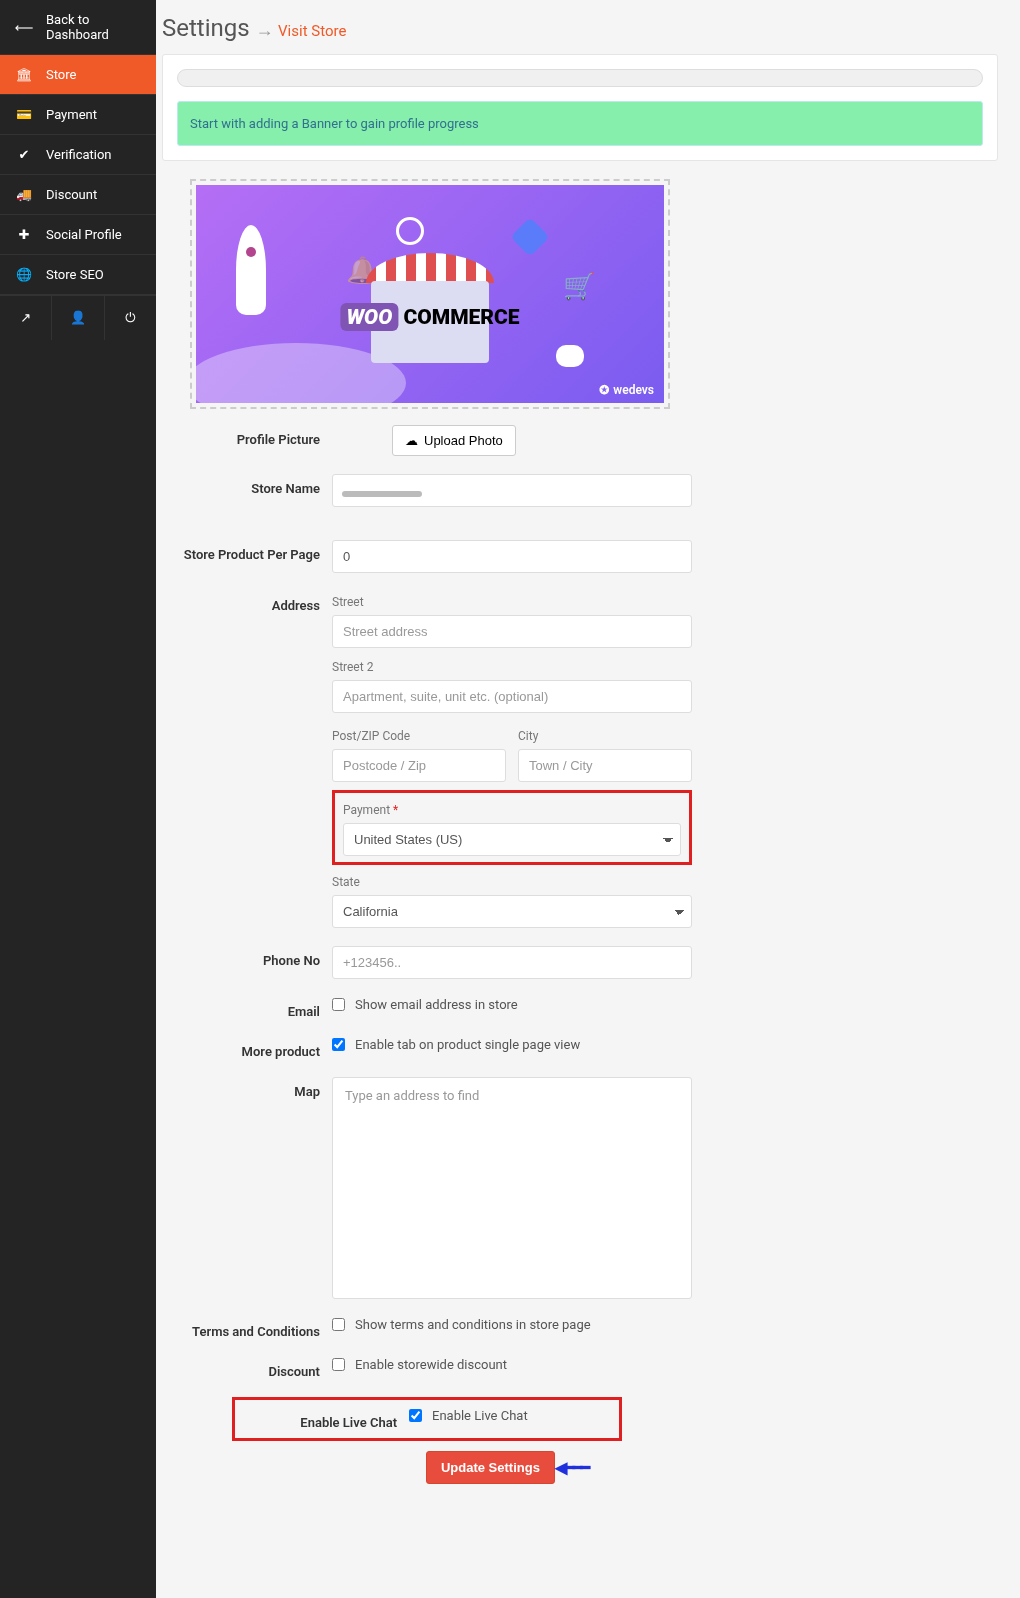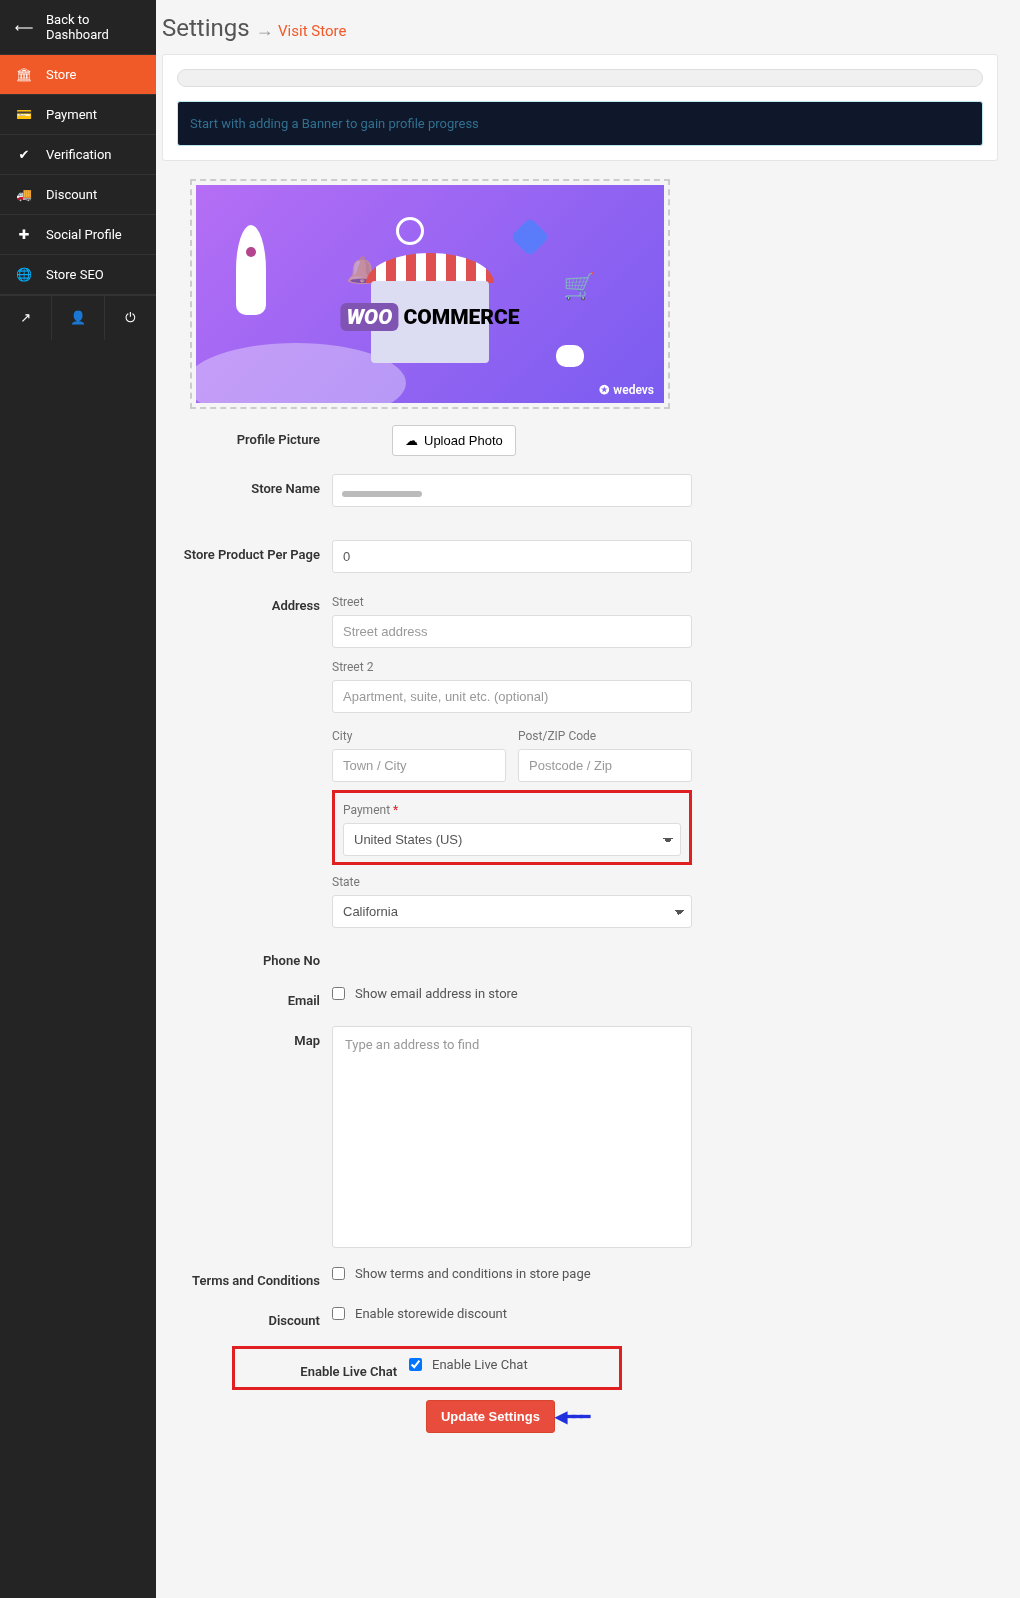--- a/index.html
+++ b/index.html
@@ -12,21 +12,21 @@
 .nav-item .ico { width: 16px; display:flex; justify-content:center; }
 .bottom-icons { display:flex; border-top:1px solid #333; }
 .bottom-icons .bi { flex:1; padding:14px 0; text-align:center; border-right:1px solid #333; cursor:pointer; }
 .bottom-icons .bi:last-child { border-right:none; }
 .main { flex:1; padding: 8px 22px 40px 6px; }
 .page-title { font-size: 24px; font-weight:400; color:#555; margin: 6px 0 12px 0; }
 .page-title .arrow { color:#999; font-size:18px; }
 .visit-link { color:#f05a28; font-size:15px; }
 .card { background:#fff; border:1px solid #e5e5e5; border-radius:3px; padding:14px; margin-bottom:18px; }
 .progress-bar { height:18px; border:1px solid #ddd; border-radius:10px; background:#f0f0f0; margin-bottom:14px; }
-.info-alert { background:#0f172a; border:1px solid #bce8f1; color:#31708f; padding:14px 12px; border-radius:3px; font-size:13px; }
+.info-alert { background:#86efac; border:1px solid #bce8f1; color:#31708f; padding:14px 12px; border-radius:3px; font-size:13px; }
 .banner-wrap { padding: 0 28px 0 28px; }
 .banner { border:2px dashed #ccc; padding:4px; width:480px; margin-bottom:16px; }
 .banner-inner { height:218px; background:linear-gradient(135deg,#b56ef5 0%,#7a5cf0 100%); position:relative; overflow:hidden; }
 .banner-inner .store-roof { position:absolute; left:50%; transform:translateX(-50%); top:68px; width:128px; height:30px; background:repeating-linear-gradient(90deg,#e04f4f 0 10px,#fff 10px 20px); border-radius:64px 64px 0 0/30px 30px 0 0; }
 .banner-inner .store-body { position:absolute; left:50%; transform:translateX(-50%); top:96px; width:118px; height:82px; background:#dcdcf2; border-radius:4px; }
 .banner-inner .woo { position:absolute; left:50%; transform:translateX(-50%); top:120px; font-weight:900; font-size:21px; color:#000; background:transparent; }
 .banner-inner .woo .w { background:#7f54b3; color:#fff; padding:2px 6px; border-radius:6px; font-style:italic; }
 .banner-inner .rocket { position:absolute; left:40px; top:40px; width:30px; height:90px; background:#fff; border-radius:50% 50% 10px 10px; }
 .banner-inner .rocket::before { content:""; position:absolute; left:10px; top:22px; width:10px; height:10px; background:#b3448e; border-radius:50%; }
 .banner-inner .cloud { position:absolute; left:-10px; bottom:-20px; width:220px; height:80px; background:rgba(255,255,255,0.35); border-radius:50%; }
@@ -156,53 +156,63 @@
 
       <div class="row">
         <label>Address</label>
         <div class="ctrl">
           <div class="sublabel">Street</div>
           <input type="text" placeholder="Street address" style="">
           <div class="sublabel" style="margin-top:12px;">Street 2</div>
           <input type="text" placeholder="Apartment, suite, unit etc. (optional)" style="">
           <div class="addr-row" style="margin-top:12px;">
             <div class="addr-col">
+              <div class="sublabel">Post/ZIP Code</div>
+              <input type="text" placeholder="Postcode / Zip" style="">
+            </div>
+            <div class="addr-col">
               <div class="sublabel">City</div>
               <input type="text" placeholder="Town / City" style="">
-            </div>
-            <div class="addr-col">
-              <div class="sublabel">Post/ZIP Code</div>
-              <input type="text" placeholder="Postcode / Zip" style="">
             </div>
           </div>
           <div class="hl-box-red">
             <div class="sublabel"><span>Payment</span> <span class="req">*</span></div>
             <select>
               <option>United States (US)</option>
             </select>
           </div>
           <div class="sublabel">State</div>
           <select>
             <option>California</option>
           </select>
         </div>
       </div>
 
       <div class="row">
         <label>Phone No</label>
+        <div class="ctrl">
+          <input type="text" placeholder="+123456.." style="">
+        </div>
       </div>
 
       <div class="row">
         <label>Email</label>
         <div class="ctrl chk-line">
           <input type="checkbox" style="">
           <span>Show email address in store</span>
         </div>
       </div>
 
+      <div class="row">
+        <label>More product</label>
+        <div class="ctrl chk-line">
+          <input type="checkbox" checked="" style="">
+          <span>Enable tab on product single page view</span>
+        </div>
+      </div>
 
       <div class="row">
         <label>Map</label>
         <div class="ctrl wide">
           <div class="map-box">Type an address to find</div>
         </div>
       </div>
 
       <div class="row">
         <label>Terms and Conditions</label>

